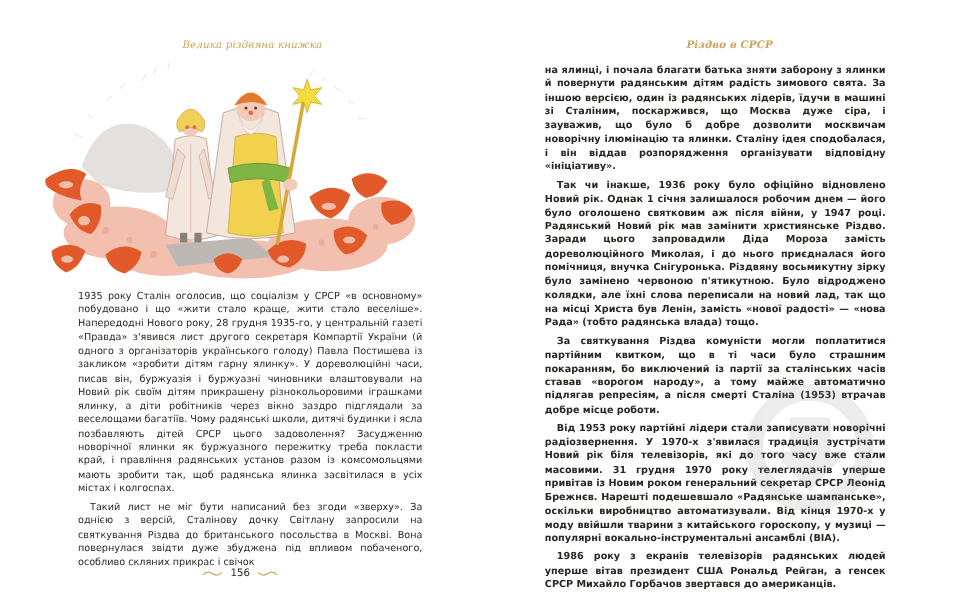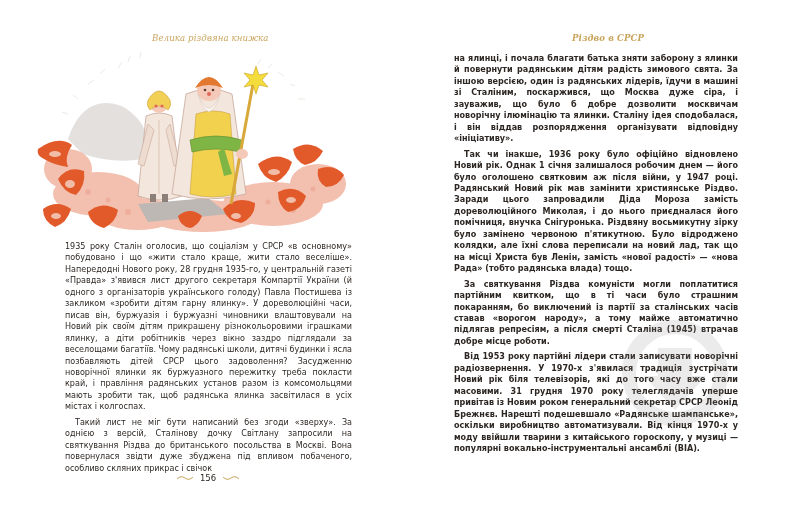--- a/index.html
+++ b/index.html
@@ -76,21 +76,20 @@
     }
 
     .folio {
       position: absolute;
       left: 168px;
       top: 471px;
       width: 80px;
       height: 14px;
       display: flex;
       align-items: center;
-      justify-content: center;
       gap: 6px;
     }
     .folio-number {
       font-size: 8.5px;
       color: #2d2723;
       font-family: "DejaVu Sans", sans-serif;
     }
     .swash { display: block; }
 
     .watermark {
@@ -208,22 +207,23 @@
       </svg>
     </div>
   </div>
 
   <div class="page page-right">
     <div class="running-head">Різдво в СРСР</div>
 
     <div class="text-block">
       <p>на ялинці, і почала благати батька зняти заборону з ялинки й повернути радянським дітям радість зимового свята. За іншою версією, один із радянських лідерів, їдучи в машині зі Сталіним, поскаржився, що Москва дуже сіра, і зауважив, що було б добре дозволити москвичам новорічну ілюмінацію та ялинки. Сталіну ідея сподобалася, і він віддав розпорядження організувати відповідну «ініціативу».</p>
       <p class="indent">Так чи інакше, 1936 року було офіційно відновлено Новий рік. Однак 1 січня залишалося робочим днем — його було оголошено святковим аж після війни, у 1947 році. Радянський Новий рік мав замінити християнське Різдво. Заради цього запровадили Діда Мороза замість дореволюційного Миколая, і до нього приєдналася його помічниця, внучка Снігуронька. Різдвяну восьмикутну зірку було замінено червоною п'ятикутною. Було відроджено колядки, але їхні слова переписали на новий лад, так що на місці Христа був Ленін, замість «нової радості» — «нова Рада» (тобто радянська влада) тощо.</p>
-      <p class="indent">За святкування Різдва комуністи могли поплатитися партійним квитком, що в ті часи було страшним покаранням, бо виключений із партії за сталінських часів ставав «ворогом народу», а тому майже автоматично підлягав репресіям, а після смерті Сталіна (1945) втрачав добре місце роботи.</p>
+      <p class="indent">За святкування Різдва комуністи могли поплатитися партійним квитком, що в ті часи було страшним покаранням, бо виключений із партії за сталінських часів ставав «ворогом народу», а тому майже автоматично підлягав репресіям, а після смерті Сталіна (1953) втрачав добре місце роботи.</p>
       <p class="indent">Від 1953 року партійні лідери стали записувати новорічні радіозвернення. У 1970-х з'явилася традиція зустрічати Новий рік біля телевізорів, які до того часу вже стали масовими. 31 грудня 1970 року телеглядачів уперше привітав із Новим роком генеральний секретар СРСР Леонід Брежнєв. Нарешті подешевшало «Радянське шампанське», оскільки виробництво автоматизували. Від кінця 1970-х у моду ввійшли тварини з китайського гороскопу, у музиці — популярні вокально-інструментальні ансамблі (ВІА).</p>
+      <p class="indent">1986 року з екранів телевізорів радянських людей уперше вітав президент США Рональд Рейган, а генсек СРСР Михайло Горбачов звертався до американців.</p>
     </div>
   </div>
 
   <svg class="watermark" viewBox="0 0 110 110">
     <circle cx="55" cy="55" r="46" fill="none" stroke="#8a8a8a" stroke-width="14"></circle>
     <path d="M38 30 h34 v28 l14 0 l-31 34 l-31 -34 l14 0 z" fill="#8a8a8a"></path>
   </svg>
 </div>
 
 </body></html>

